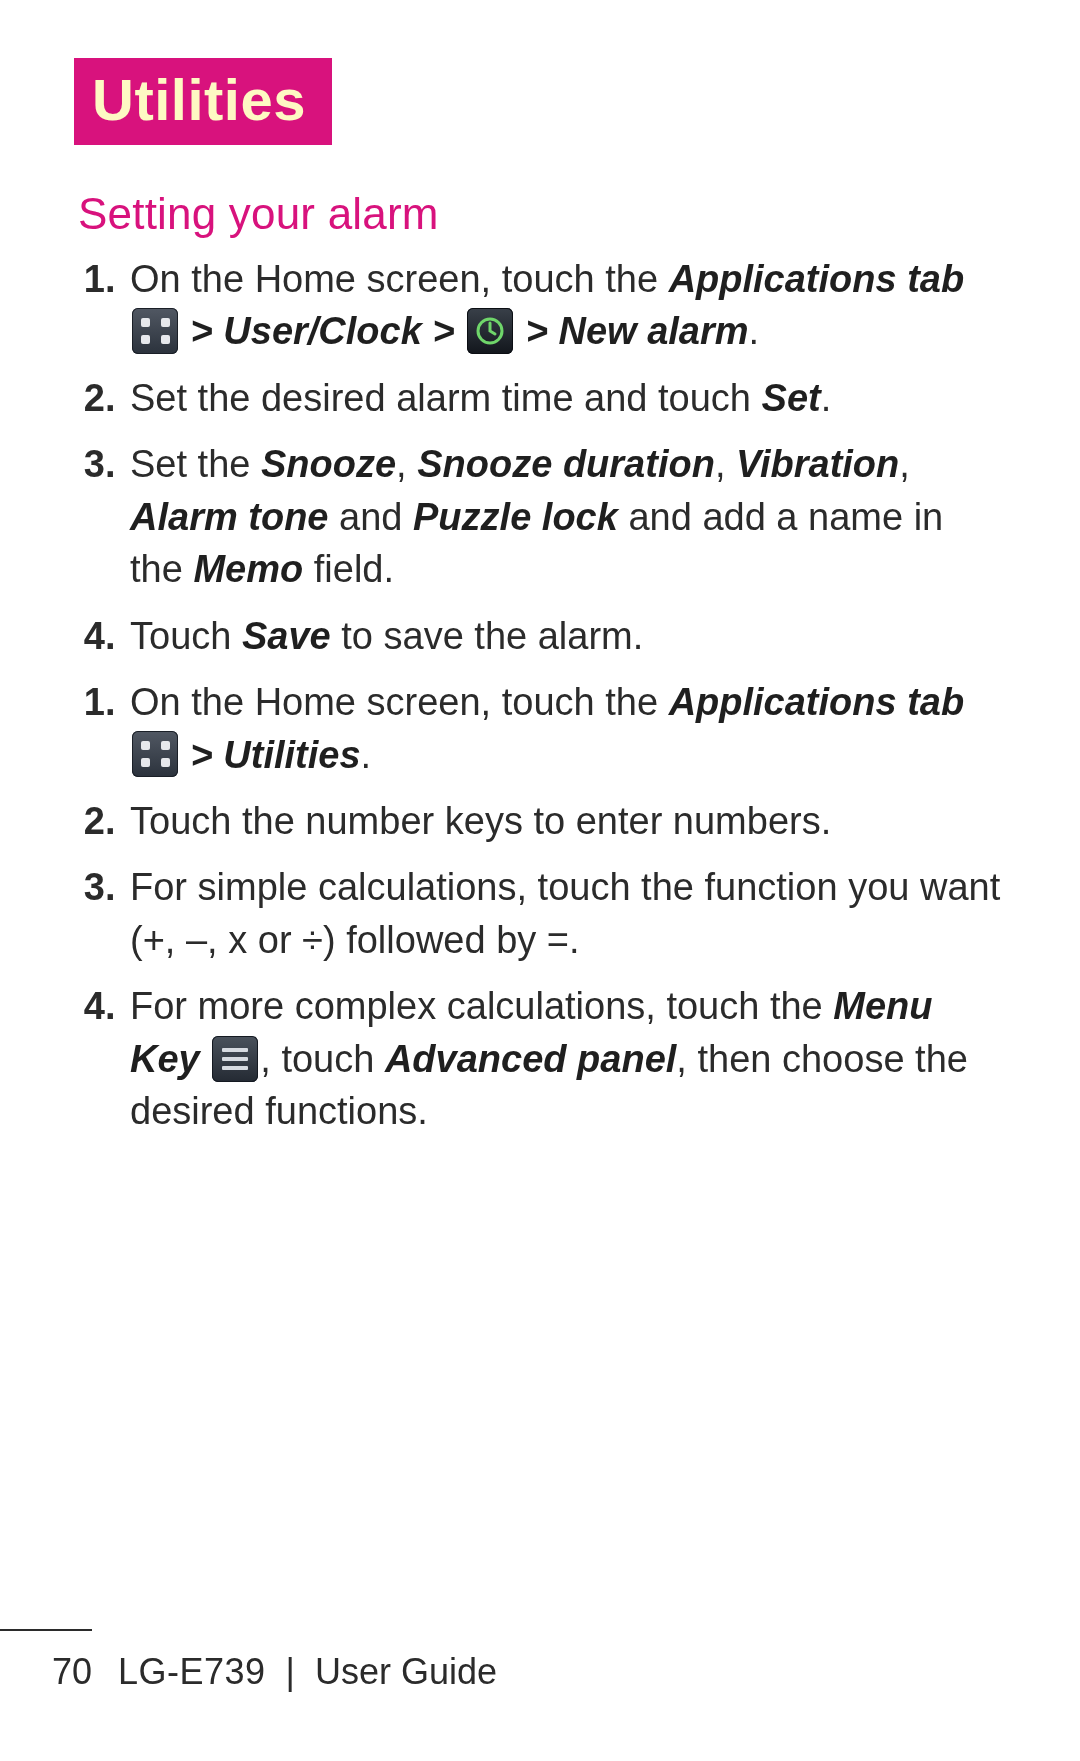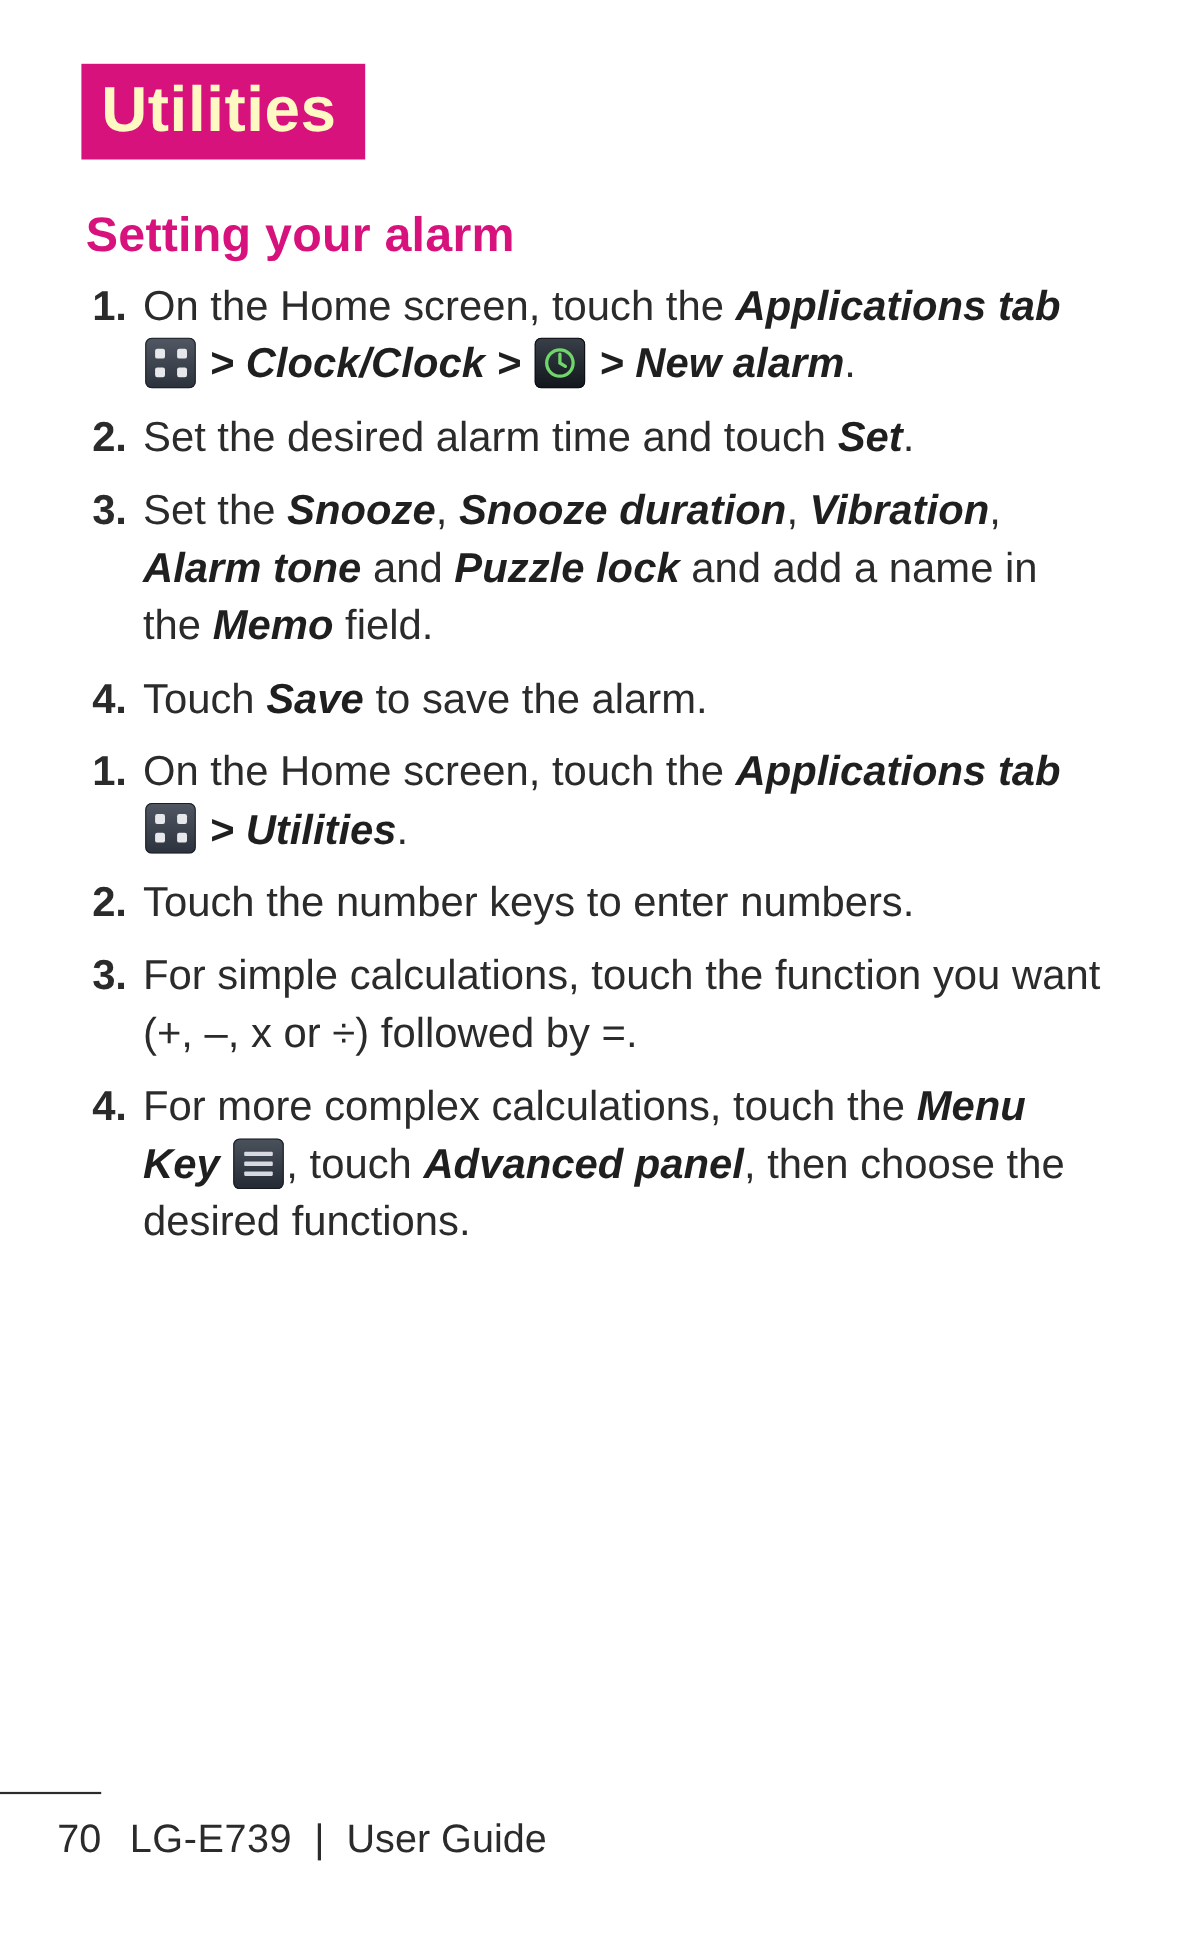--- a/index.html
+++ b/index.html
@@ -28,21 +28,21 @@
   .page-title {
     color: #fef9c3;
     font-size: 58px;
     font-weight: 700;
     letter-spacing: 0.5px;
     text-align: center;
   }
   .section-heading {
     color: #d8127d;
     font-size: 44px;
-    font-weight: 700;
+    font-weight: 400;
     margin: 26px 0 14px 0;
     letter-spacing: 0.2px;
   }
   ol.steps {
     margin: 0;
     padding: 0 0 0 48px;
     font-size: 38px;
     line-height: 1.38;
     font-weight: 300;
     color: #2b2b2b;
@@ -135,21 +135,21 @@
   <div class="page-title-wrap">
     <span class="page-title">Utilities</span>
   </div>
 
   
   <div class="section-heading">Setting your alarm</div>
   <ol class="steps">
     <li>
       <span>On the Home screen, touch the </span><span class="b">Applications tab</span>
       <br>
-      <span class="inline-icon icon-apps"></span><span class="b"> &gt; </span><span class="b">Clock/Clock</span><span class="b"> &gt; </span><span class="inline-icon icon-alarm"><svg width="34" height="34" viewBox="0 0 34 34">
+      <span class="inline-icon icon-apps"></span><span class="b"> &gt; </span><span class="b">User/Clock</span><span class="b"> &gt; </span><span class="inline-icon icon-alarm"><svg width="34" height="34" viewBox="0 0 34 34">
             <circle cx="17" cy="17" r="12" fill="none" stroke="#6fd66a" stroke-width="3"></circle>
             <path d="M17 9 v8 l5 3" stroke="#6fd66a" stroke-width="3" fill="none" stroke-linecap="round"></path>
           </svg></span><span class="b"> &gt; </span><span class="b">New alarm</span><span>.</span>
     </li>
     <li>
       <span>Set the desired alarm time and touch </span><span class="b">Set</span><span>.</span>
     </li>
     <li>
       <span>Set the </span><span class="b">Snooze</span><span>, </span><span class="b">Snooze duration</span><span>, </span><span class="b">Vibration</span><span>, </span><span class="b">Alarm tone</span><span> and </span><span class="b">Puzzle lock</span><span> and add a name in the </span><span class="b">Memo</span><span> field.</span>
     </li>

